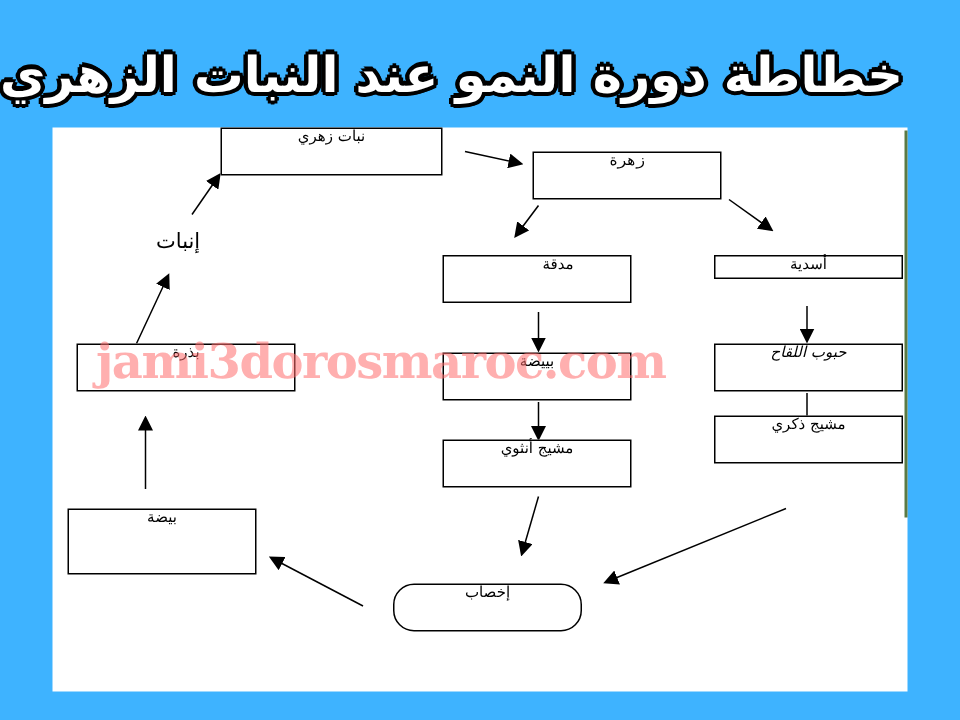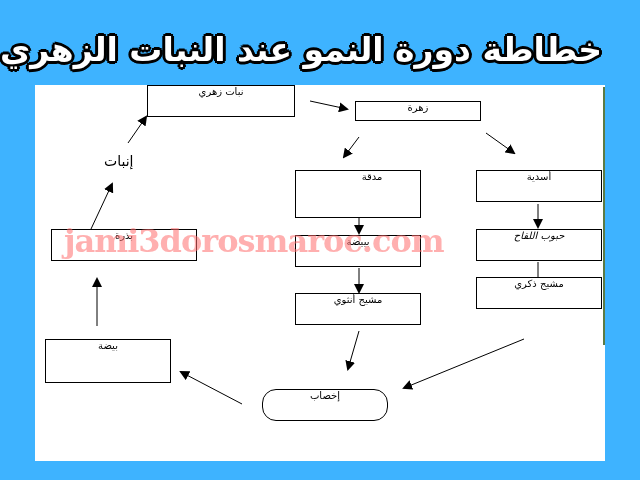--- a/index.html
+++ b/index.html
@@ -115,29 +115,29 @@
 
   <line x1="91" y1="229" x2="112" y2="184" stroke="#000" stroke-width="1" marker-end="url(#ah)"></line>
 
   <line x1="128" y1="143" x2="146" y2="117" stroke="#000" stroke-width="1" marker-end="url(#ah)"></line>
 </svg>
 
 <div class="box" style="left:147px; top:85px; width:148px; height:32px;">
   <span>نبات زهري</span>
 </div>
 
-<div class="box" style="left:355px; top:101px; width:126px; height:20px;">
+<div class="box" style="left:355px; top:101px; width:126px; height:32px;font-family:Liberation Mono, monospace;">
   <span>زهرة</span>
 </div>
 
-<div class="box" style="left:295px; top:170px; width:126px; height:48px;padding-left:28px;">
+<div class="box" style="left:295px; top:170px; width:126px; height:32px;padding-left:28px;">
   <span>مدقة</span>
 </div>
 
-<div class="box" style="left:476px; top:170px; width:126px; height:32px;">
+<div class="box" style="left:476px; top:170px; width:126px; height:16px;">
   <span>أسدية</span>
 </div>
 
 <div class="box" style="left:295px; top:235px; width:126px; height:32px;">
   <span>بييضة</span>
 </div>
 
 <div class="box" style="left:476px; top:229px; width:126px; height:32px;font-style:italic;">
   <span>حبوب اللقاح</span>
 </div>

